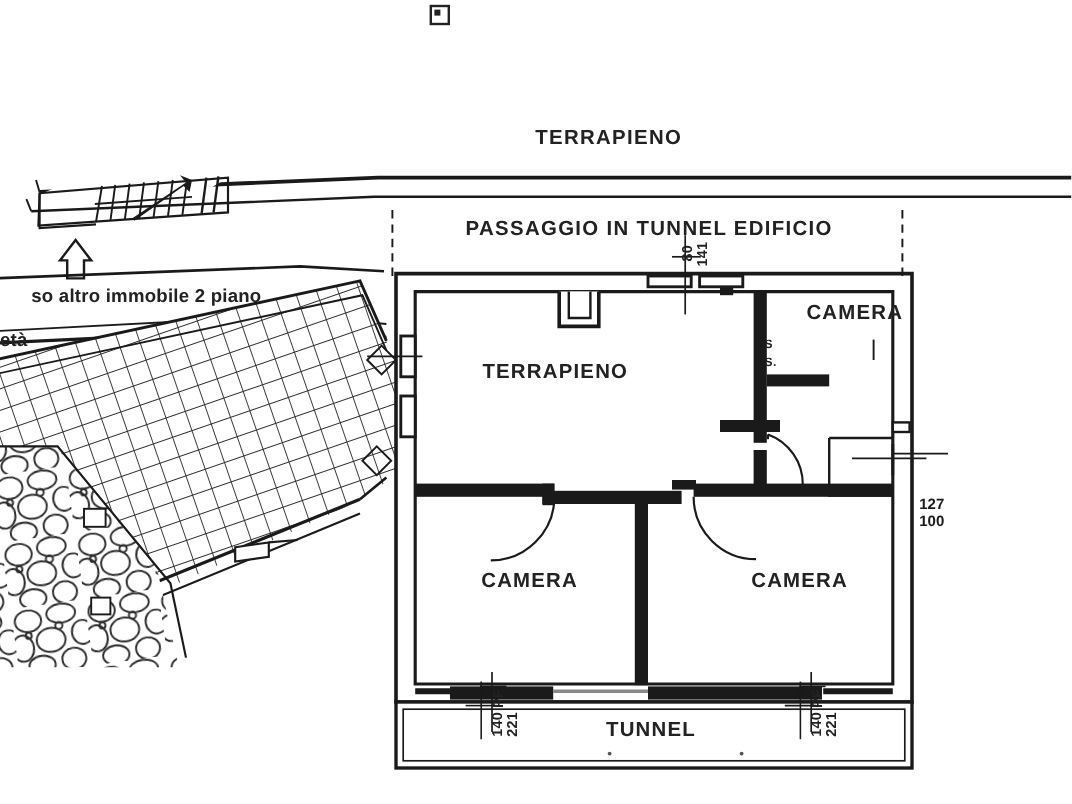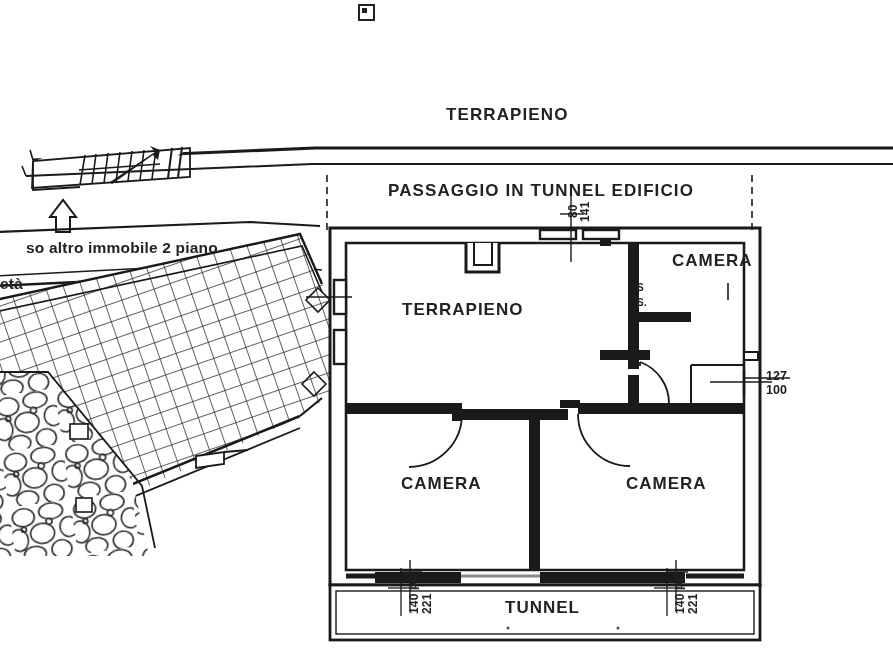--- a/index.html
+++ b/index.html
@@ -23,21 +23,21 @@
   }
   .lbl.room{font-size:17px;letter-spacing:1px;}
   .lbl.title{font-size:17px;letter-spacing:1.1px;}
   .lbl.note{font-size:15.5px;letter-spacing:.2px;}
   .lbl.dim{font-size:12px;font-weight:bold;letter-spacing:.2px;line-height:1.12;}
   .lbl.tiny{font-size:10px;font-weight:bold;}
   .vert{
     transform-origin:left top;
     transform:rotate(-90deg);
   }
-  .dimstack{position:absolute;font-size:12.5px;font-weight:bold;line-height:1.12;}
+  .dimstack{position:absolute;font-size:12.5px;font-weight:bold;line-height:1.12;margin-top:44px;}
   .corner-mark{position:absolute;width:13px;height:13px;border:2px solid #222;background:#fff;}
   .corner-mark i{display:block;width:5px;height:5px;margin:2px;background:#222;}
 </style>
 </head>
 <body>
 
 <div id="plan-root">
 
   <svg id="plan-svg" viewBox="0 0 893 670">
     <defs>

